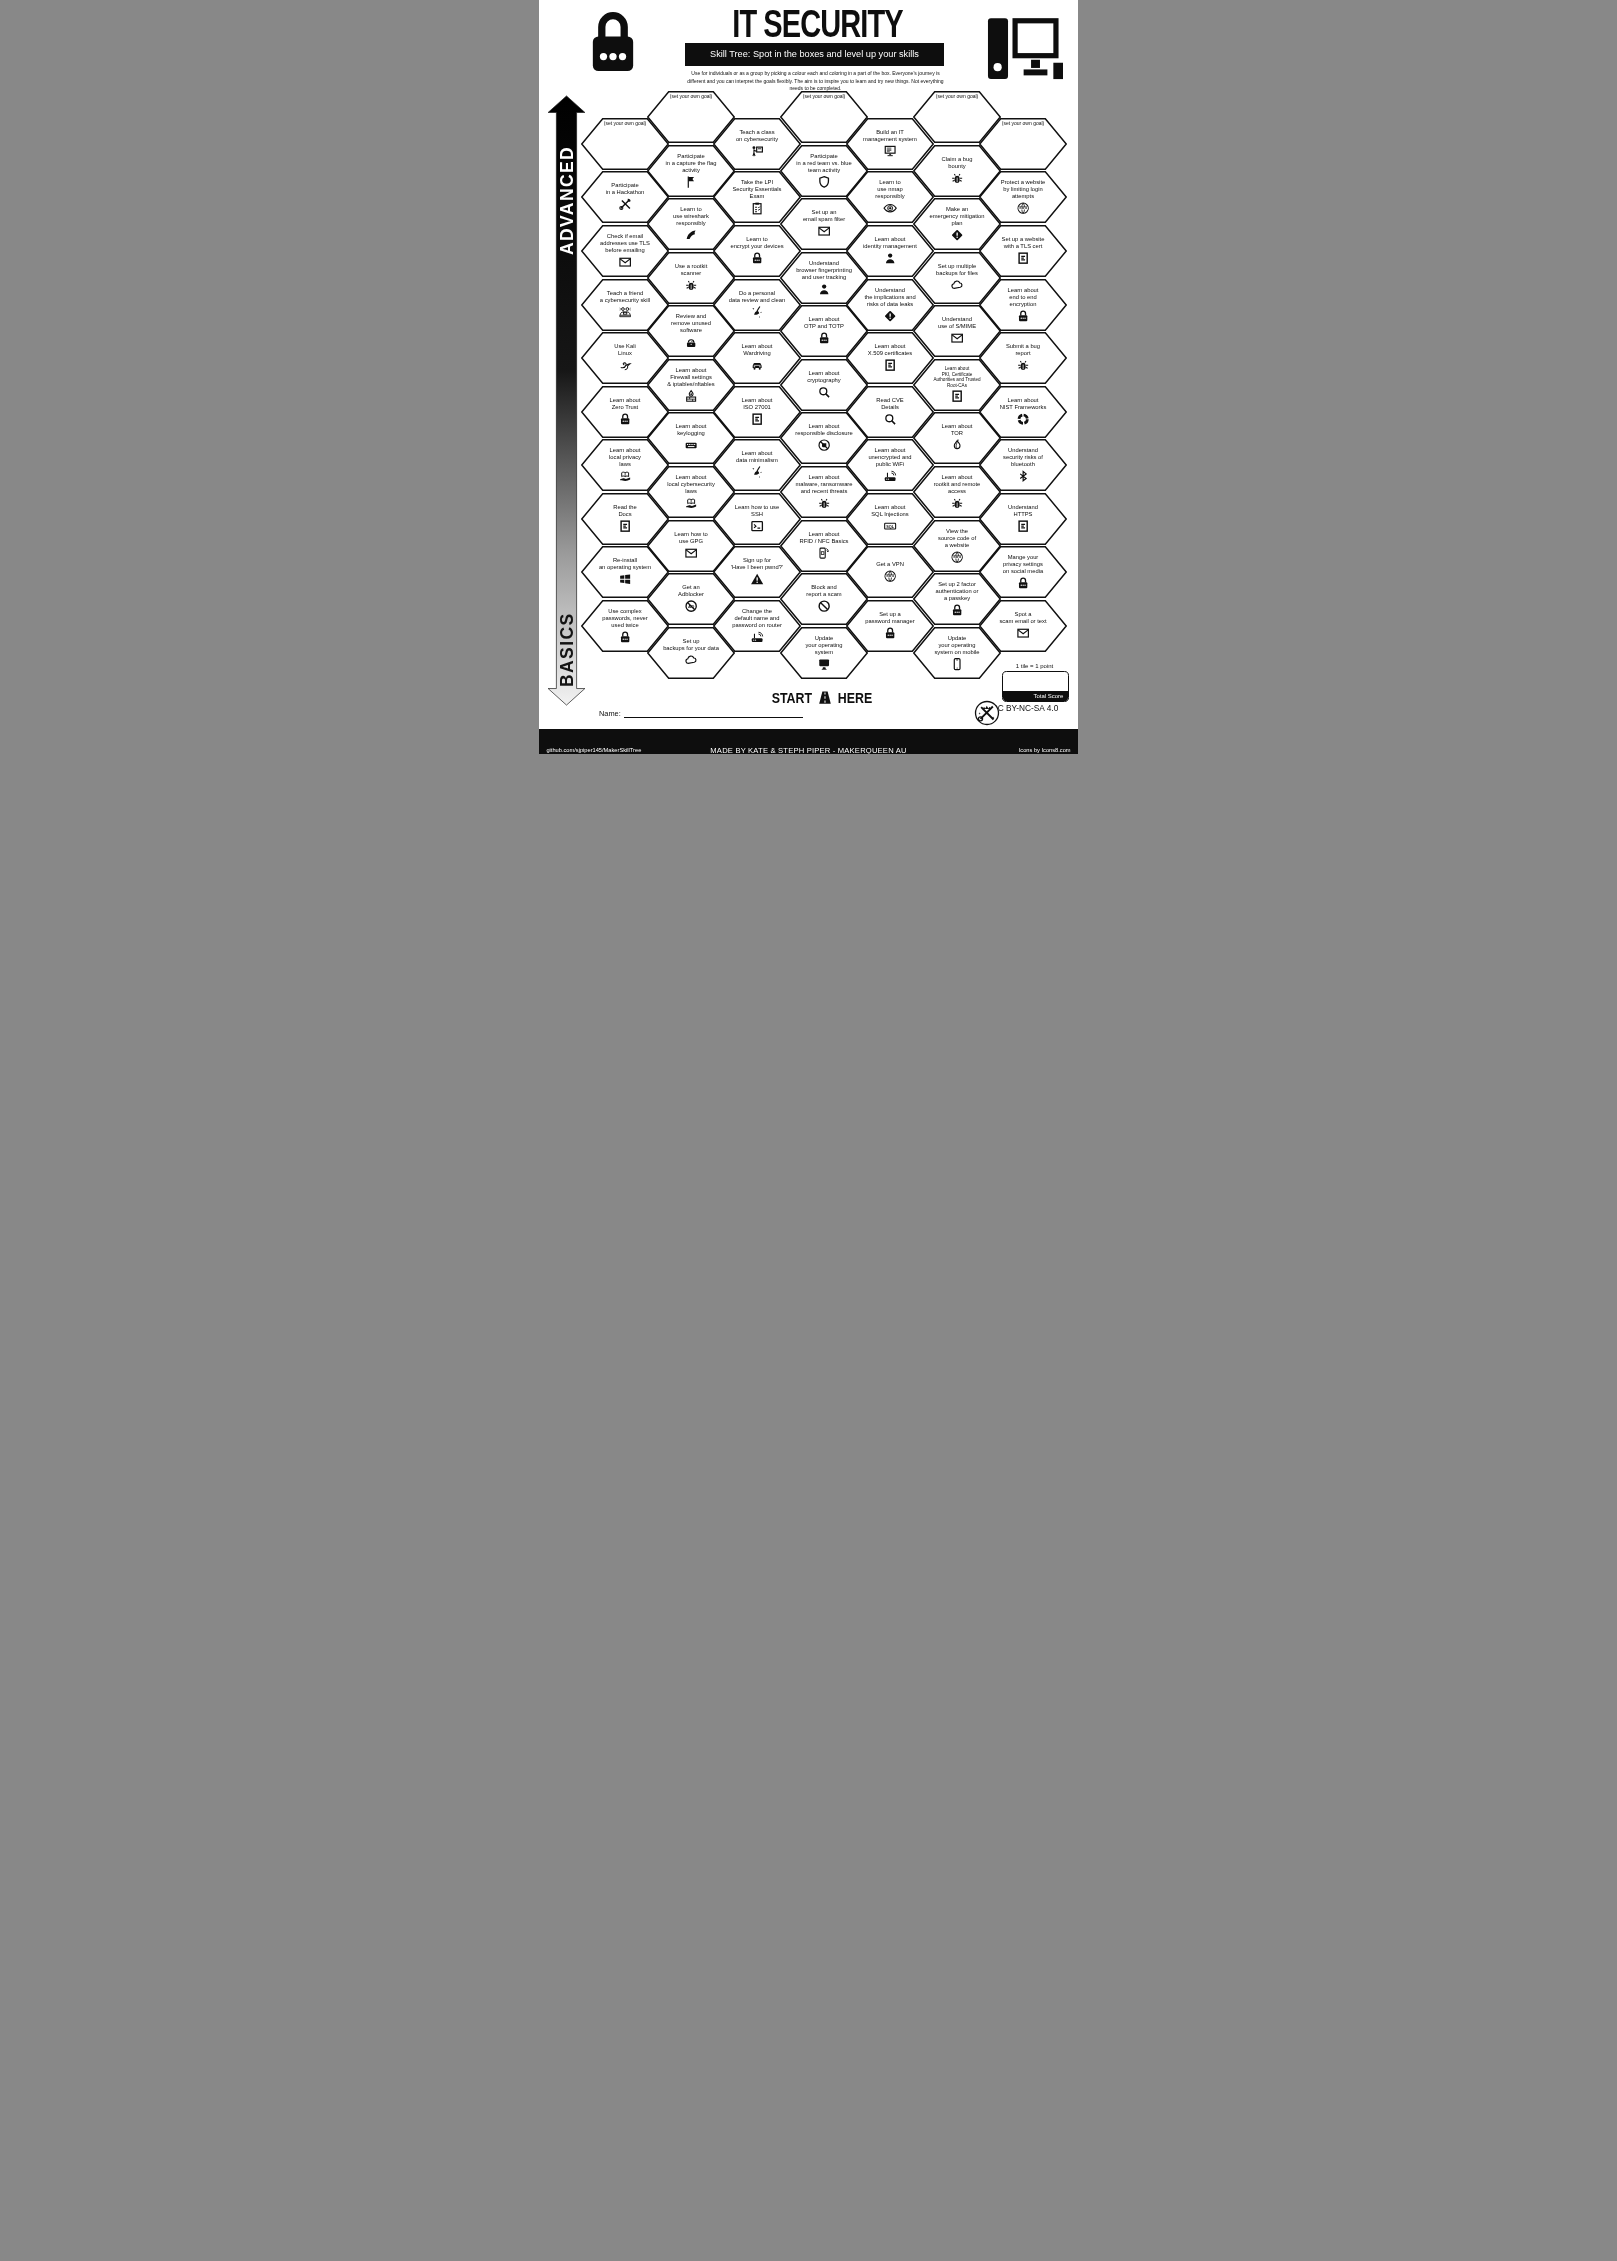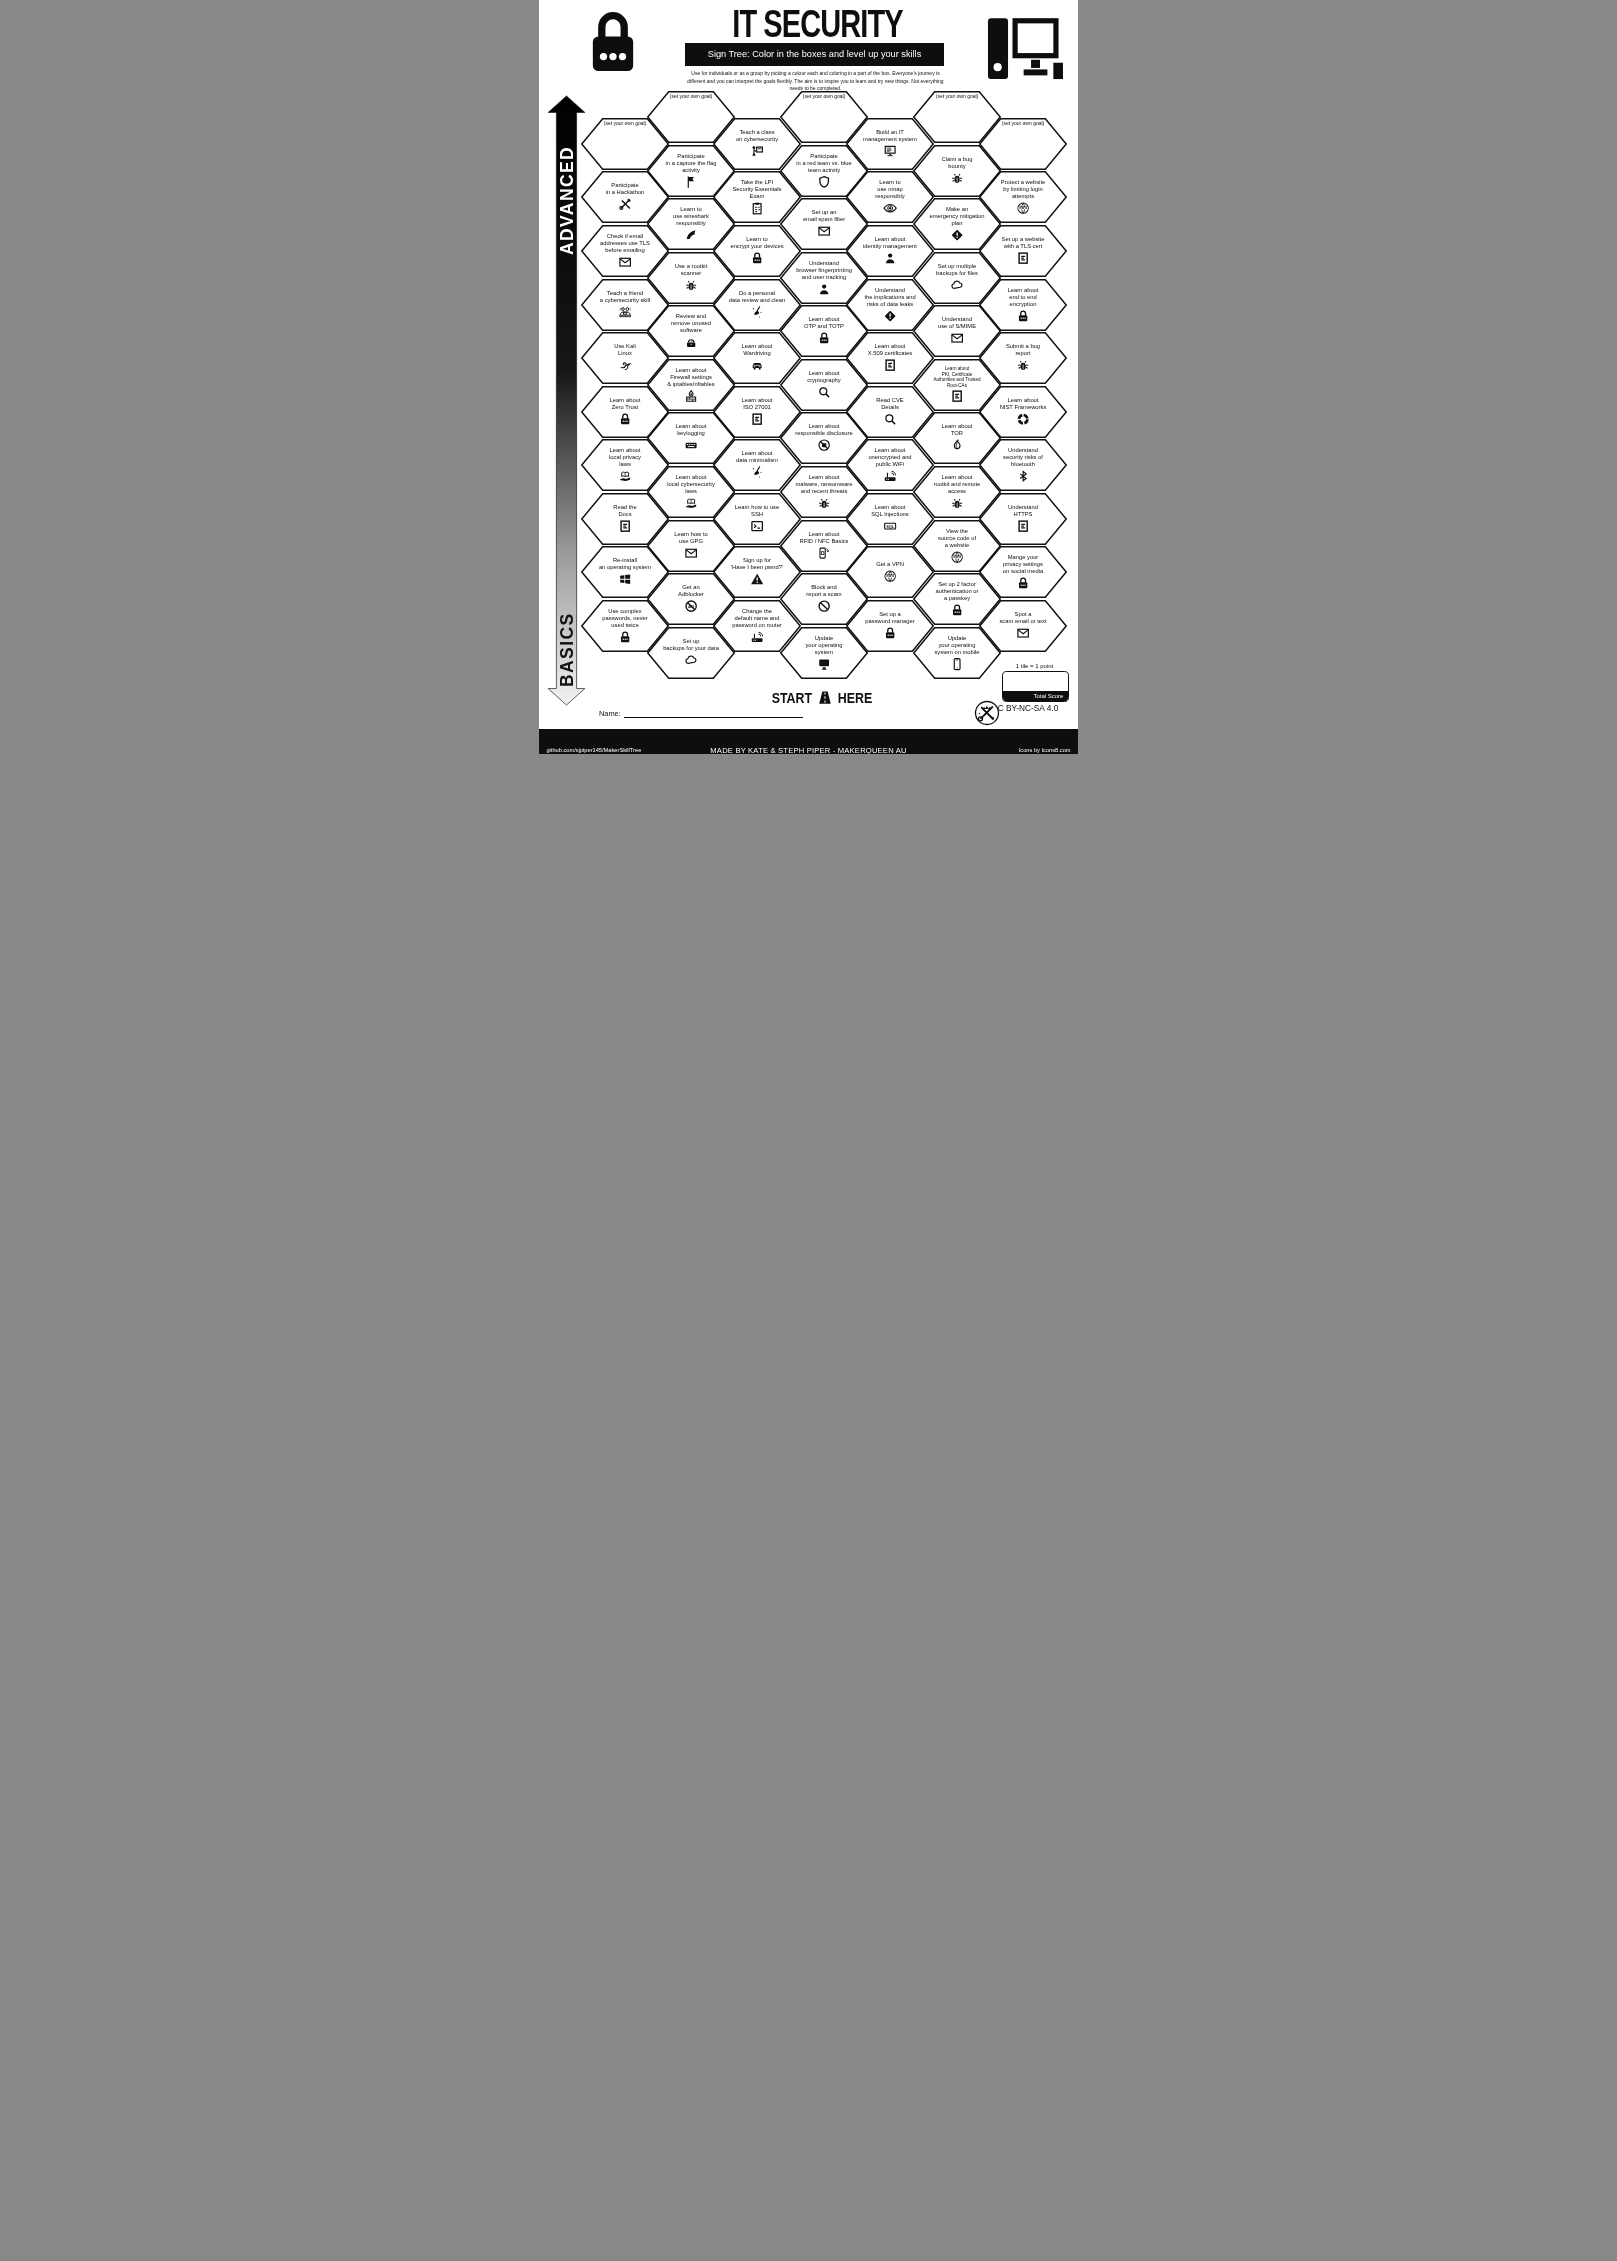--- a/index.html
+++ b/index.html
@@ -276,21 +276,21 @@
   <svg class="logo" style="left:46px;top:6px;width:56px;height:72px" viewBox="0 0 100 120">
     <path d="M30 52V33a20 20 0 0 1 40 0v19" fill="none" stroke="#0e0e0e" stroke-width="13"></path>
     <rect x="14" y="50" width="72" height="62" rx="10" fill="#0e0e0e"></rect>
     <circle cx="33" cy="86" r="6.5" fill="#fff"></circle>
       <circle cx="50" cy="86" r="6.5" fill="#fff"></circle>
       <circle cx="67" cy="86" r="6.5" fill="#fff"></circle>
   </svg>
 
   <div class="title">IT SECURITY</div>
   <div class="subtitle-bar">
-    <span>Sign Tree:  Color in the boxes and level up your skills</span>
+    <span>Skill Tree:  Spot in the boxes and level up your skills</span>
   </div>
   <div class="description">Use for individuals or as a group by picking a colour each and coloring in a part of the box.  Everyone's journey is different and you can interpret the goals flexibly.  The aim is to inspire you to learn and try new things. Not everything needs to be completed.</div>
 
   <svg class="logo" style="left:446px;top:12px;width:78px;height:74px" viewBox="0 0 105 95">
     <rect x="4" y="6" width="27" height="82" rx="4" fill="#0e0e0e"></rect>
     <circle cx="17" cy="72" r="5.5" fill="#fff"></circle>
     <rect x="37" y="6" width="62" height="54" fill="#0e0e0e"></rect>
     <rect x="44" y="13" width="48" height="40" fill="#fff"></rect>
     <rect x="62" y="62" width="12" height="11" fill="#0e0e0e"></rect>
     <rect x="52" y="75" width="32" height="8" fill="#0e0e0e"></rect>

